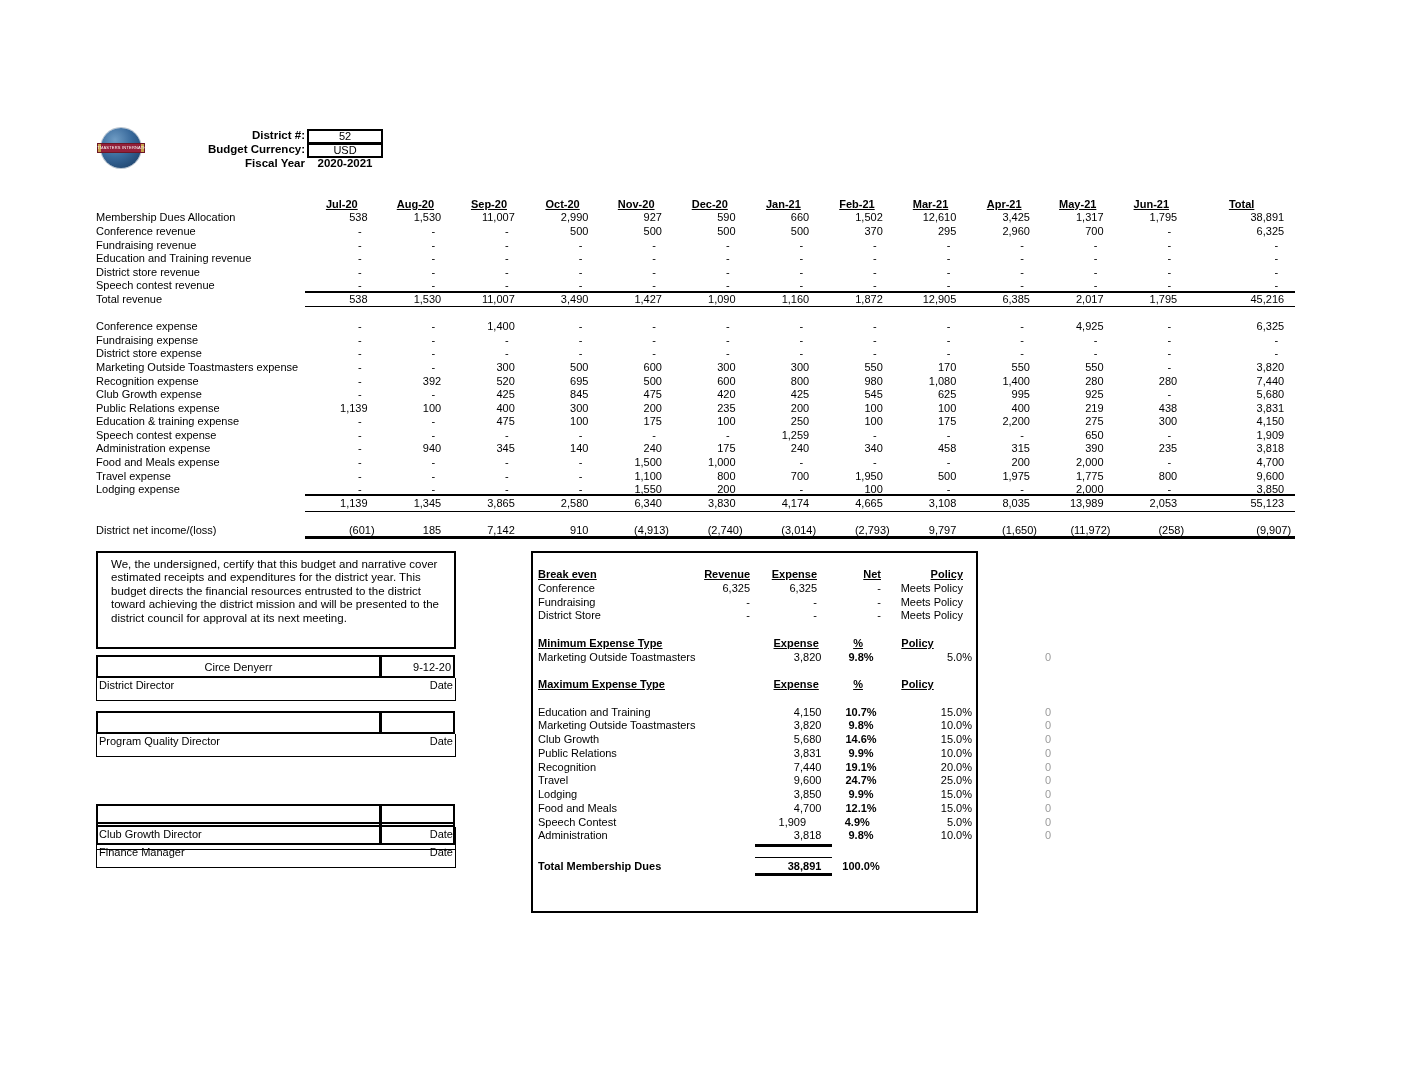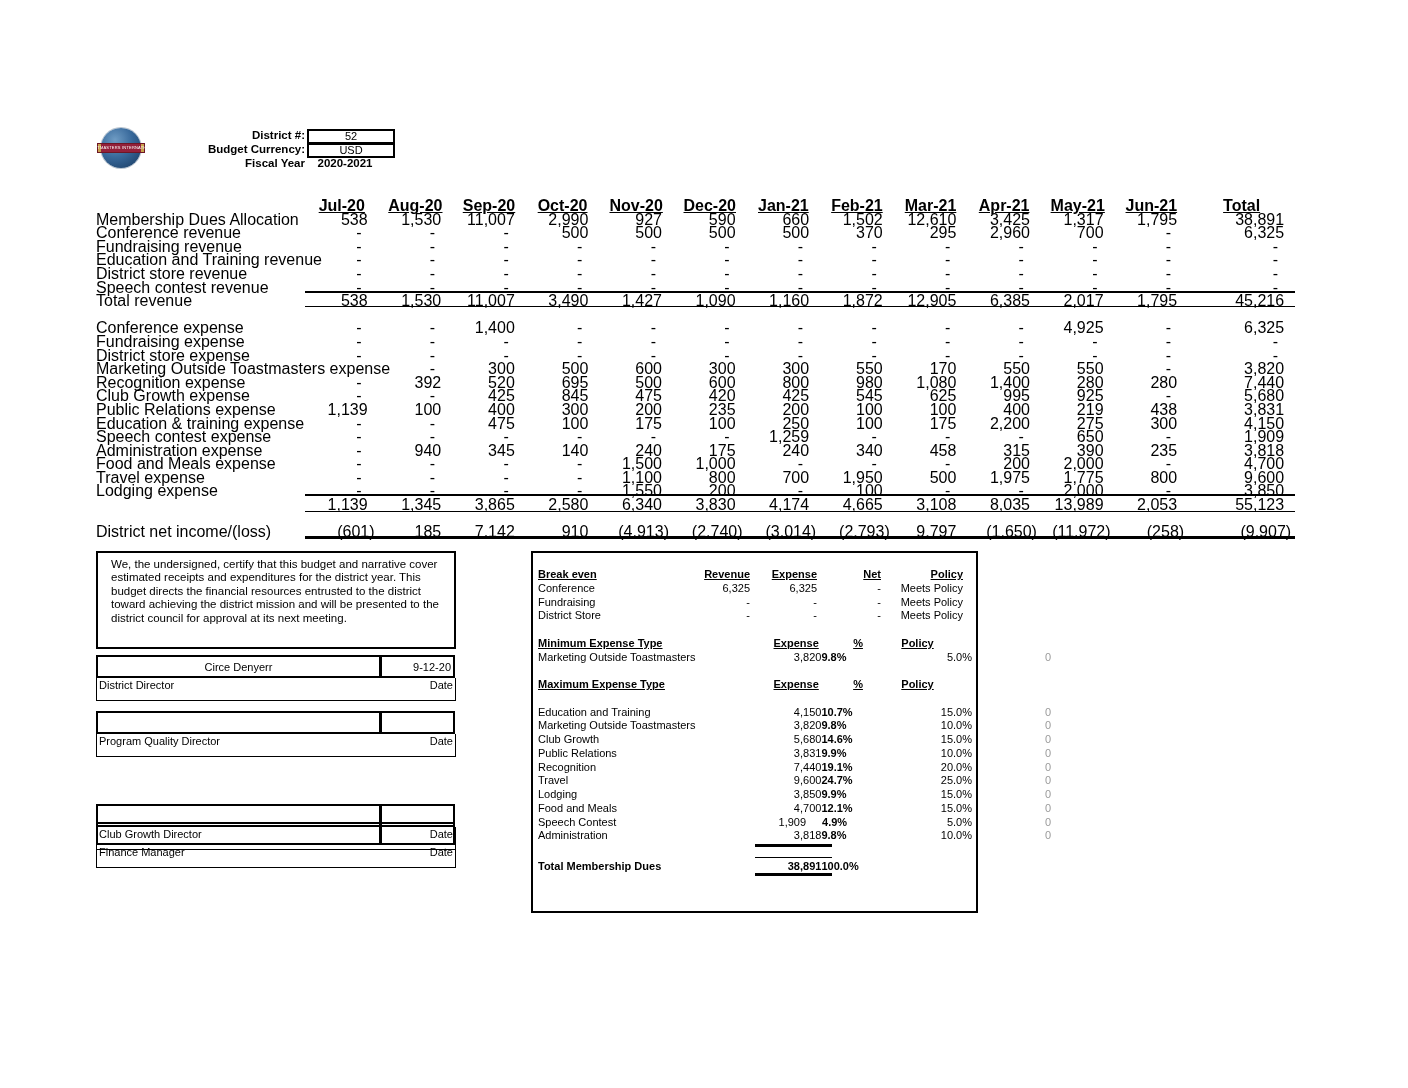--- a/index.html
+++ b/index.html
@@ -9,26 +9,26 @@
   .logo{position:absolute;left:99px;top:126px;width:44px;height:46px;}
   .globe{position:absolute;left:2px;top:2px;width:40px;height:40px;border-radius:50%;
          background:radial-gradient(circle at 35% 30%, #6f9cc4 0%, #38699b 45%, #16365c 100%);
          box-shadow:0 0 0 1px #b9c4cf;}
   .banner{position:absolute;left:-2px;top:17px;width:48px;height:10px;
           background:linear-gradient(90deg,#c8a24b 0 3px,#93203a 3px calc(100% - 3px),#c8a24b calc(100% - 3px));
           border:1px solid #6e1626;box-sizing:border-box;display:flex;align-items:center;justify-content:center;}
   .banner span{font-size:4px;line-height:4px;color:#fff;letter-spacing:.2px;white-space:nowrap;}
 
   .hlbl{position:absolute;left:120px;width:185px;text-align:right;font-weight:bold;font-size:11.5px;}
-  .hbox{position:absolute;left:307px;width:88px;height:15px;border:2px solid #000;box-sizing:border-box;
+  .hbox{position:absolute;left:307px;width:76px;height:15px;border:2px solid #000;box-sizing:border-box;
         text-align:center;font-size:11px;line-height:11px;}
   .fy{position:absolute;left:307px;width:76px;text-align:center;font-weight:bold;font-size:11.5px;}
 
   
-  #budgetTable{position:absolute;left:96px;top:197px;width:1200px;font-size:16px;}
+  #budgetTable{position:absolute;left:96px;top:197px;width:1200px;font-size:11px;}
   .trow{display:grid;grid-template-columns:209px repeat(12,73.6px) 107px;height:13.6px;align-items:center;}
   .trow .lab{white-space:nowrap;}
   .cell{text-align:right;white-space:nowrap;}
   .cell.pos{padding-right:11px;}
   .cell.neg{padding-right:4px;}
   .cell.dash{padding-right:17px;}
   .hcell{text-align:center;font-weight:bold;text-decoration:underline;white-space:nowrap;}
   .rule{position:absolute;left:305px;width:990px;background:#000;}
 
   
@@ -47,21 +47,21 @@
   
   #beBox{position:absolute;left:531px;top:551px;width:447px;height:362px;border:2px solid #000;box-sizing:border-box;}
   .be-row{position:absolute;left:5px;width:434px;height:13.75px;display:flex;font-size:11px;align-items:flex-start;white-space:nowrap;}
   .be-lab{width:130px;}
   .be-rev{width:82px;text-align:right;}
   .be-exp{width:67px;text-align:right;}
   .be-net{width:64px;text-align:right;}
   .be-pol{width:82px;text-align:right;}
   .mx-lab{width:230px;}
   .mx-exp{width:56px;text-align:right;}
-  .mx-pct{width:80px;text-align:left;}
+  .mx-pct{width:80px;text-align:center;}
   .mx-pct.ctr{text-align:center;}
   .mx-pol{width:72px;text-align:right;}
   .mx-pol.lft{text-align:left;padding-left:4px;}
   .hd{font-weight:bold;text-decoration:underline;}
   .b{font-weight:bold;}
   .beline{position:absolute;left:222px;width:77px;background:#000;}
 
   .flag0{position:absolute;left:1041px;width:14px;text-align:center;font-size:11px;color:#9b9b9b;}
 </style>
 </head>

